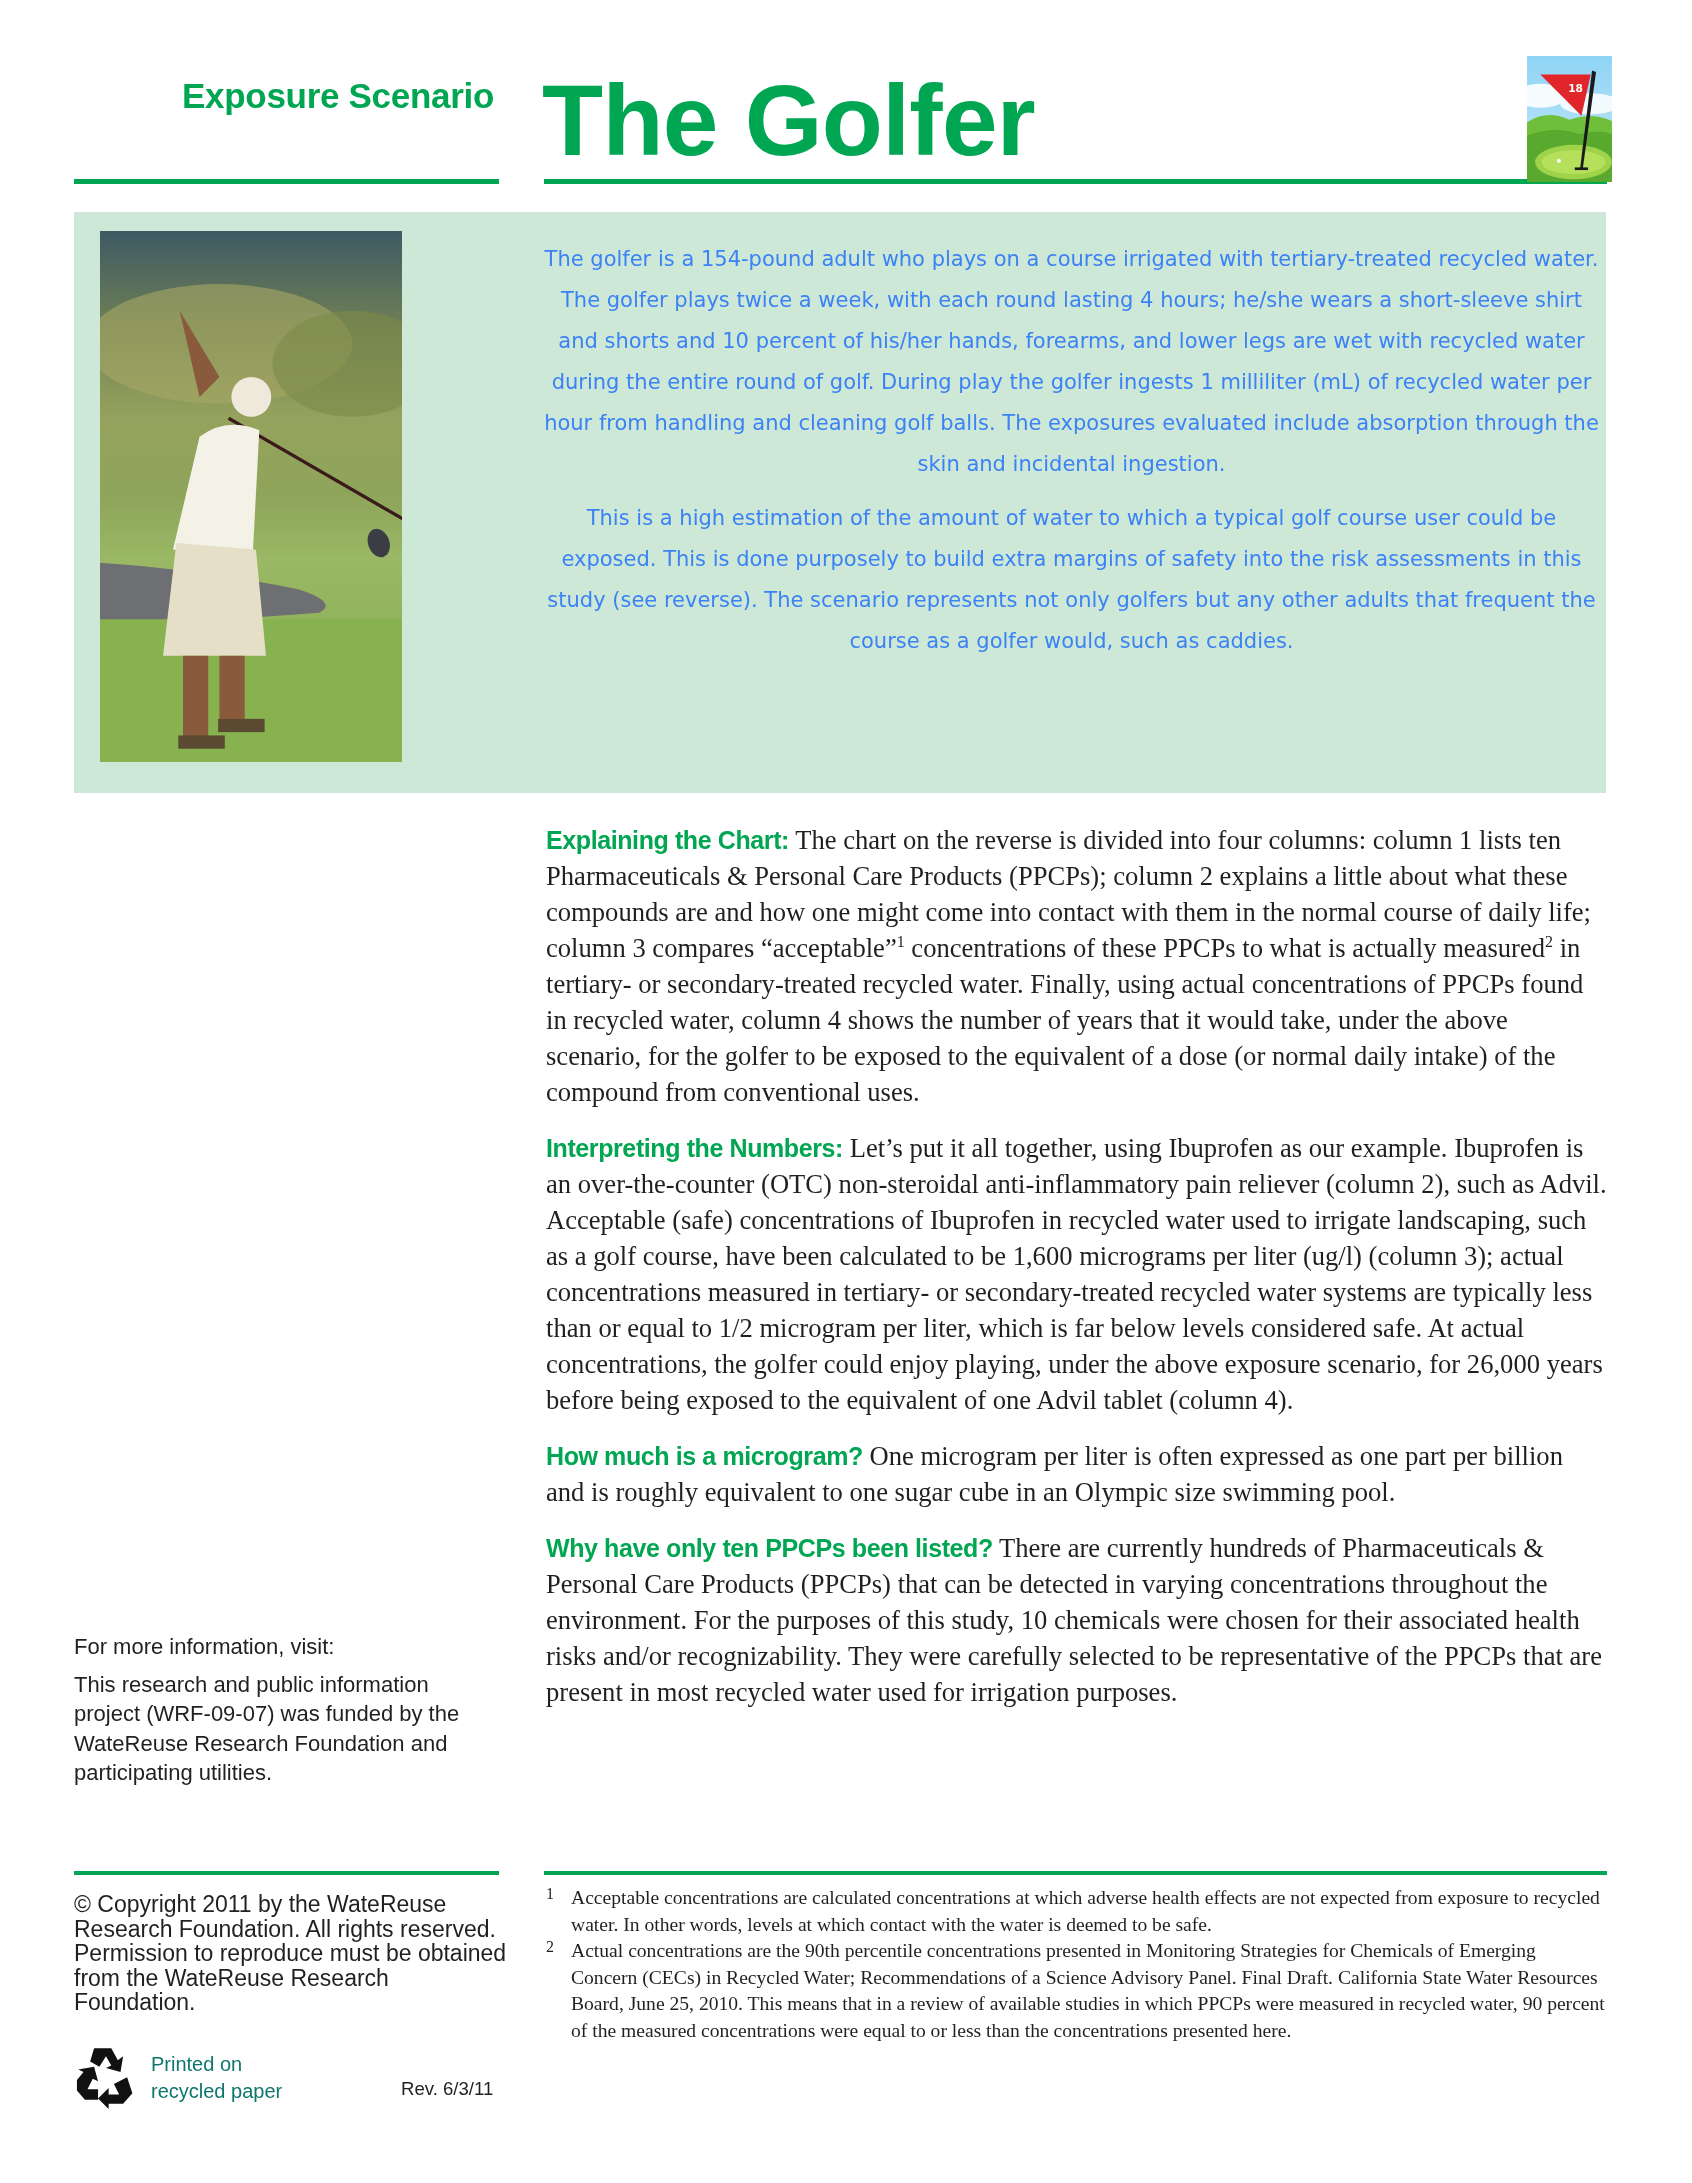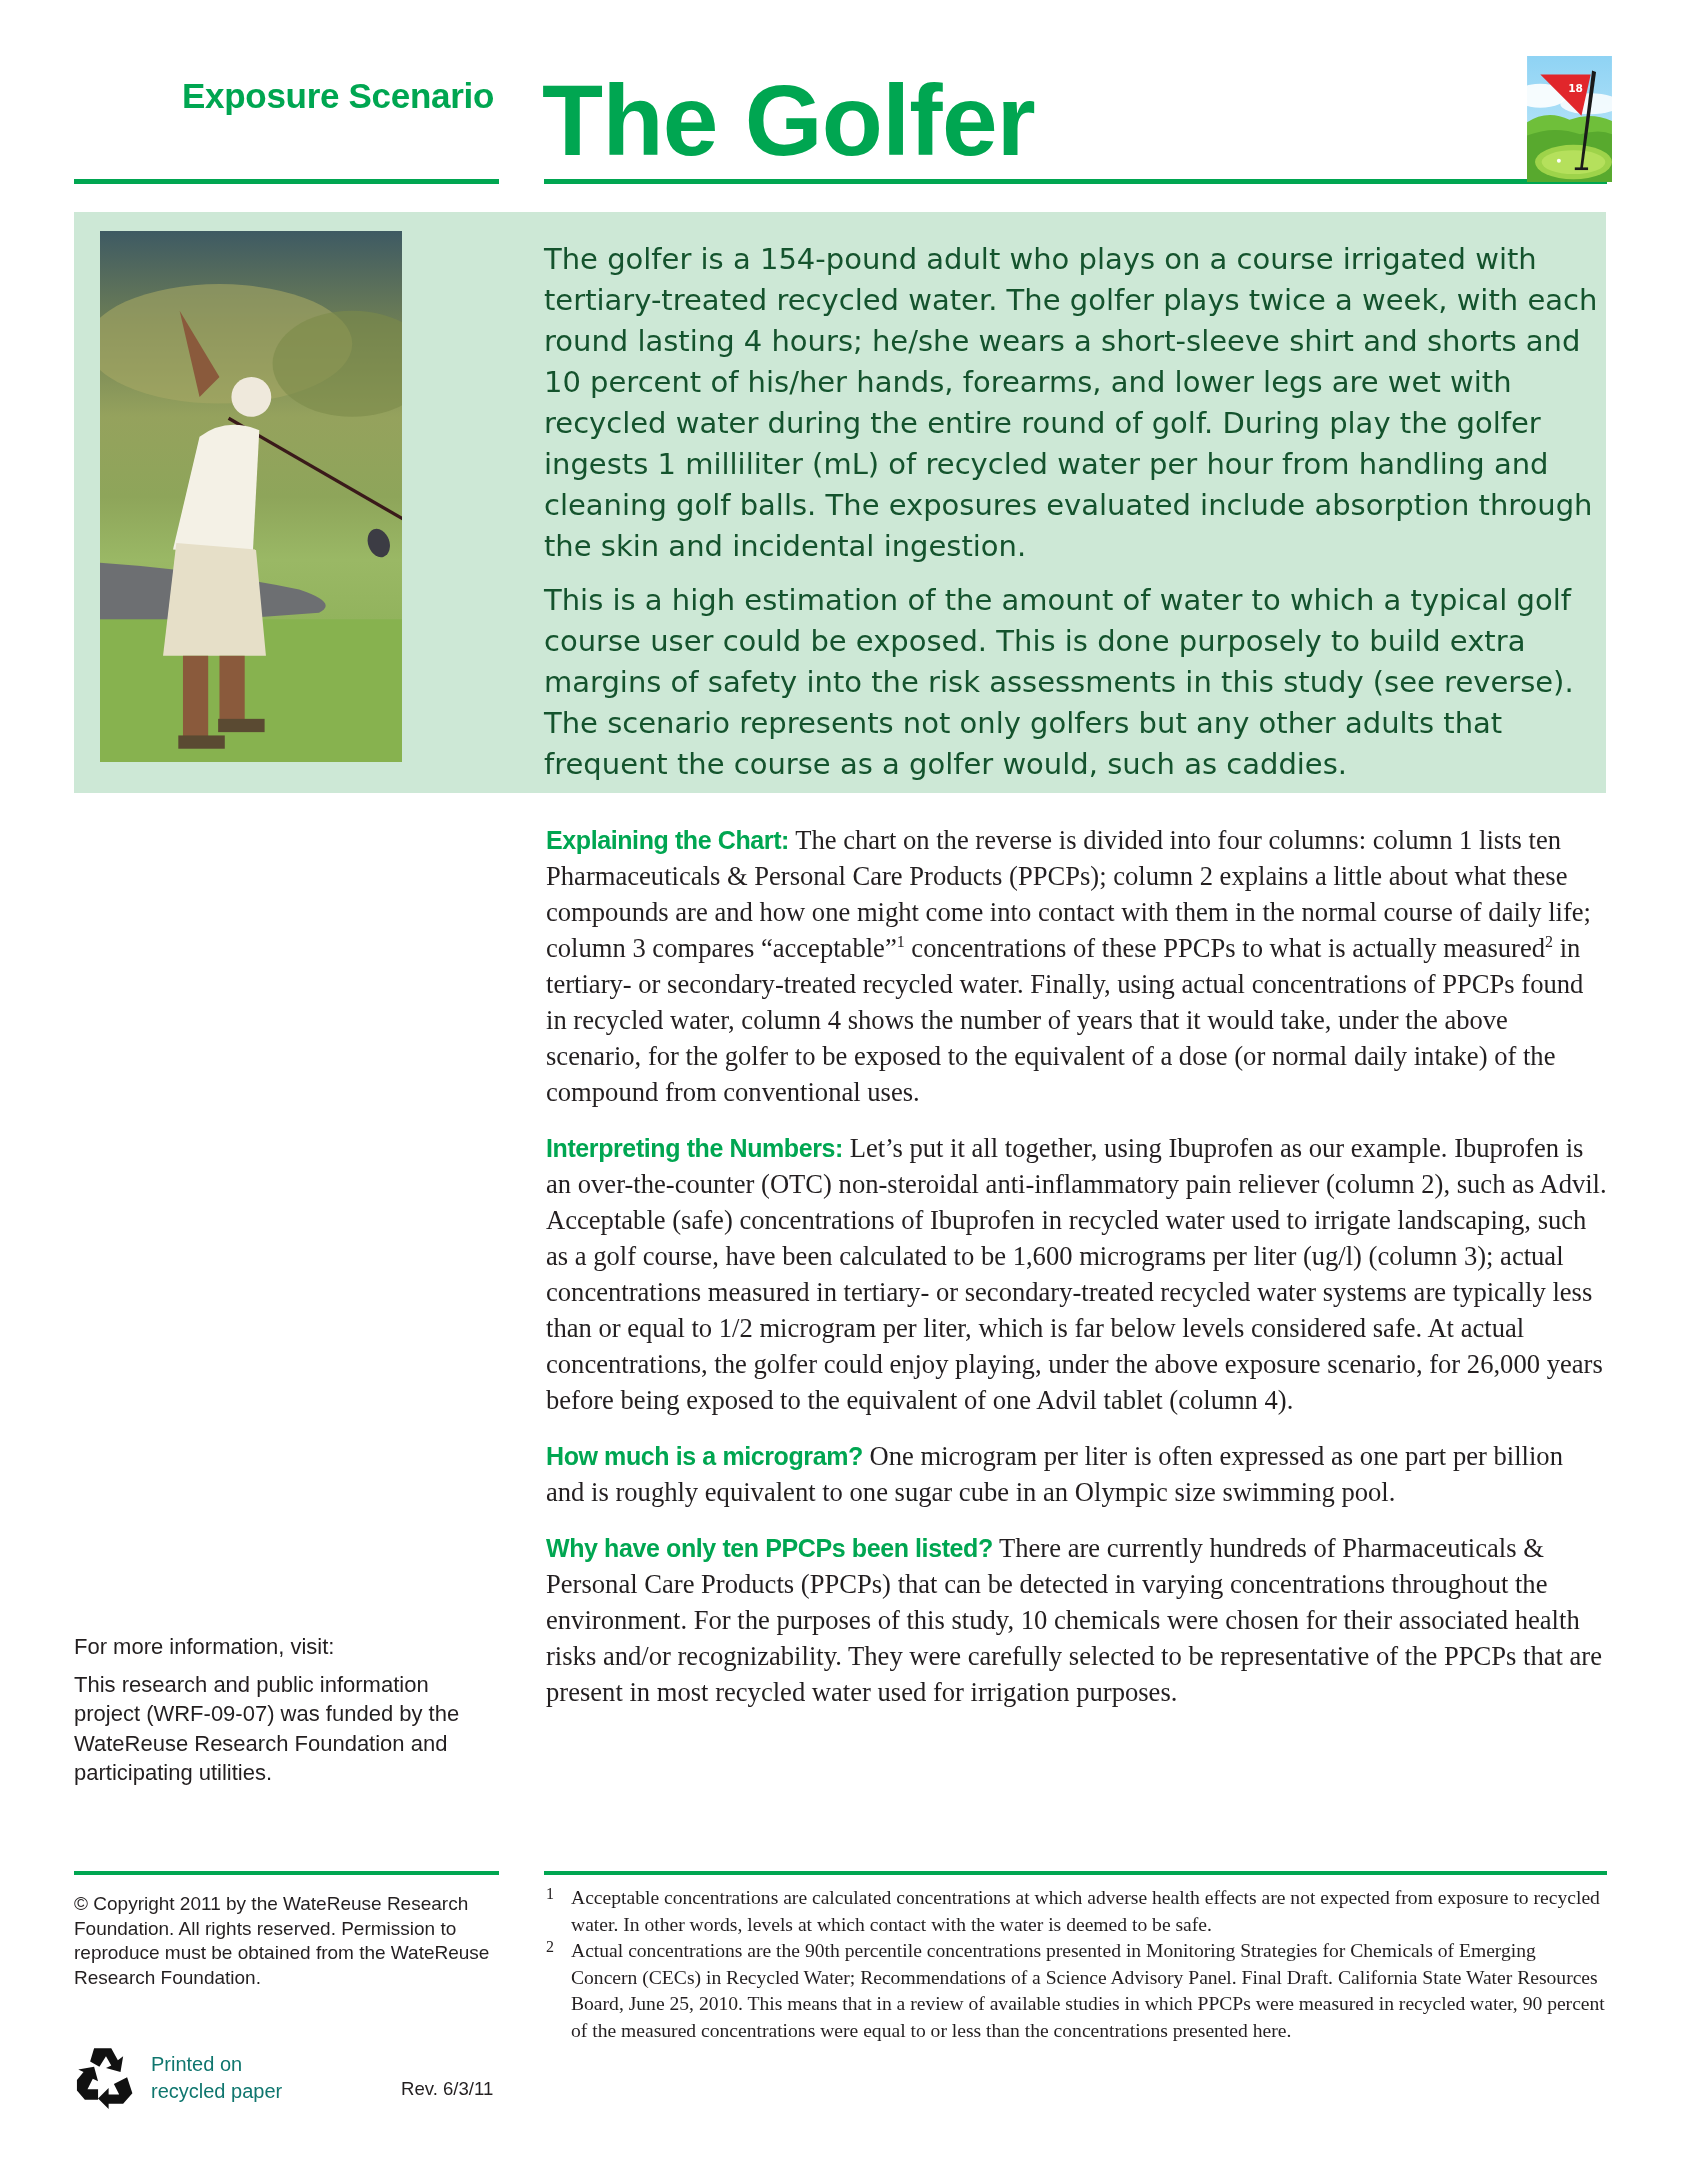--- a/index.html
+++ b/index.html
@@ -12,37 +12,37 @@
   .rule { position: absolute; background: #00a651; height: 4.6px; }
 
   #kicker { left: 74px; top: 74px; width: 420px; text-align: right;
     font-size: 35px; font-weight: bold; line-height: 44px; letter-spacing: -0.3px; }
   #title { left: 542px; top: 64px; font-size: 100px; font-weight: bold; line-height: 113px; letter-spacing: -0.7px; }
 
   #flag-icon { left: 1527px; top: 56px; width: 85px; height: 138px; }
 
   #panel { left: 74px; top: 212px; width: 1532px; height: 581px; background: #cde8d6; }
   #photo { left: 100px; top: 231px; width: 302px; height: 531px; overflow: hidden; }
-  #panel-text { left: 544px; top: 239px; width: 1055px; font-size: 29px; line-height: 41px; color: #14532d; }
+  #panel-text { left: 544px; top: 239px; width: 1055px; font-size: 21px; line-height: 41px; color: #3b82f6; text-align: center; }
   #panel-text p { margin: 0 0 13.3px 0; }
 
   #body-text { left: 546px; top: 822px; width: 1061px; font-size: 26.6px; line-height: 36px; color: #231f20; }
   #body-text p { margin: 0 0 20px 0; }
   #body-text .lead { font-family: "Liberation Sans", sans-serif; font-weight: bold; color: #00a651; font-size: 25px; letter-spacing: -0.4px; }
   sup { font-size: 60%; line-height: 0; vertical-align: super; }
 
   #footnotes { left: 546px; top: 1885px; width: 1061px; font-size: 19.6px; line-height: 26.6px; color: #231f20; }
   .fn { position: relative; padding-left: 25px; }
   .fn .num { position: absolute; left: 0; top: -4px; font-size: 16px; }
 
   #left-info { left: 74px; top: 1634px; width: 425px; color: #231f20; }
   #more-info { font-size: 22px; line-height: 26.6px; }
   #url { font-size: 35px; line-height: 48px; margin-top: 4px; }
   #funding { font-size: 22px; line-height: 29.5px; margin-top: 9.3px; }
-  #copyright { left: 74px; top: 1892px; width: 438px; font-size: 19px; line-height: 24.6px; color: #231f20; }
+  #copyright { left: 74px; top: 1892px; width: 438px; font-size: 23px; line-height: 24.6px; color: #231f20; }
   #recycle-icon { left: 74px; top: 2043px; width: 60px; height: 66px; }
   #printed { left: 151px; top: 2051px; font-size: 20px; line-height: 26.6px; color: #0f766e; }
   #rev { left: 401px; top: 2077px; font-size: 18.6px; line-height: 24px; color: #231f20; }
 </style>
 </head>
 <body>
 
 <div id="kicker" class="abs sansL green">
   <div>Exposure Scenario</div>
 </div>

